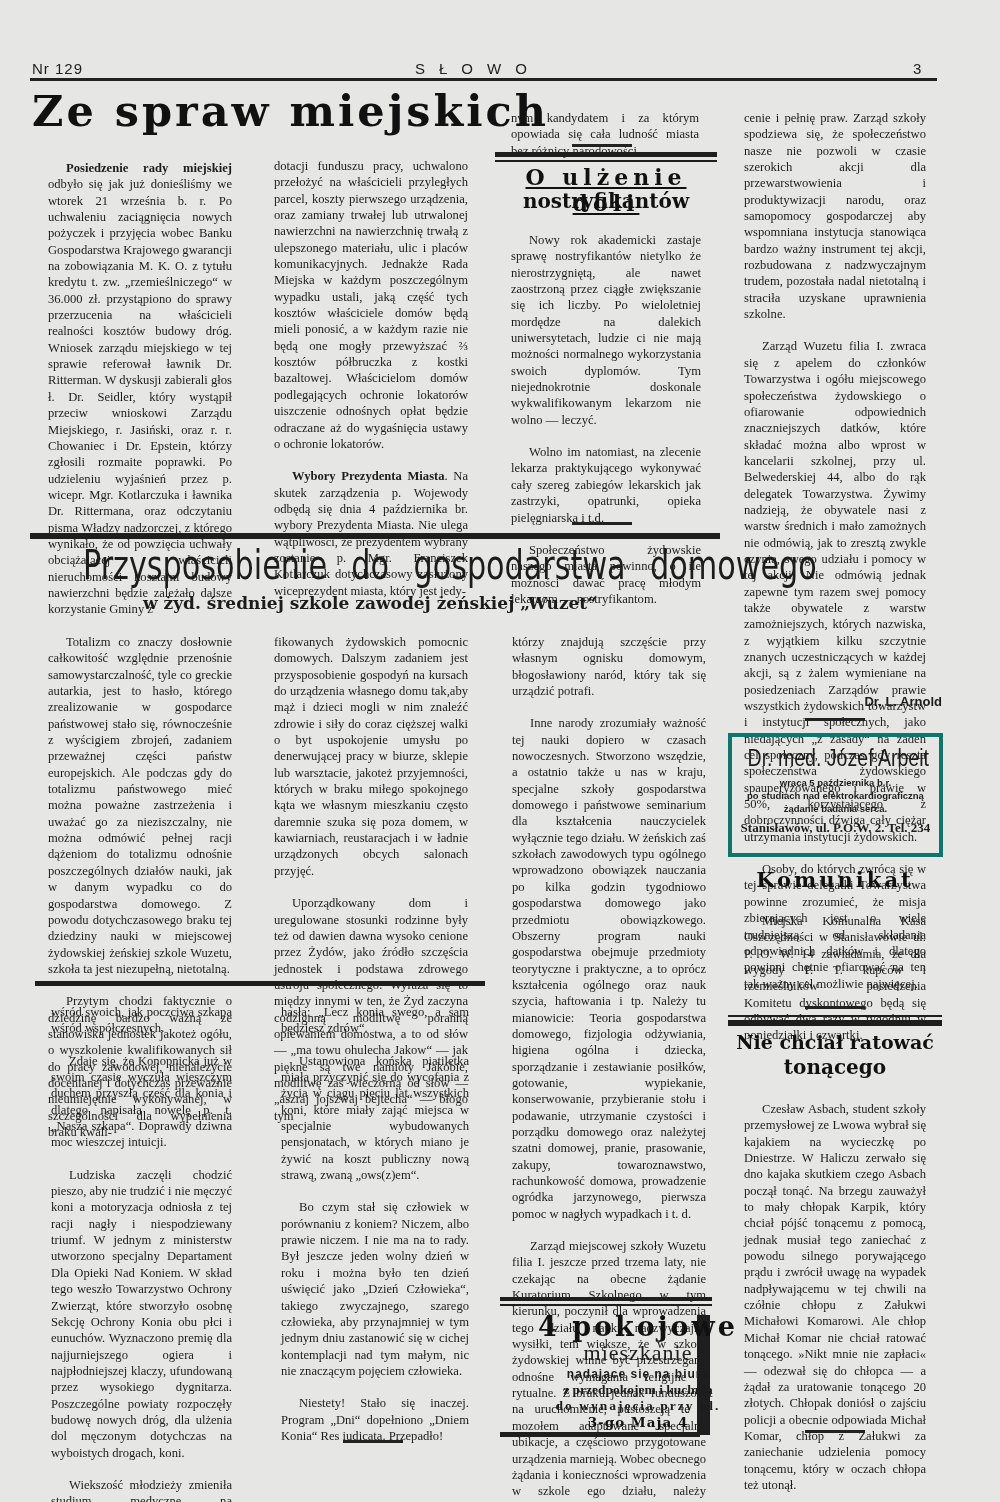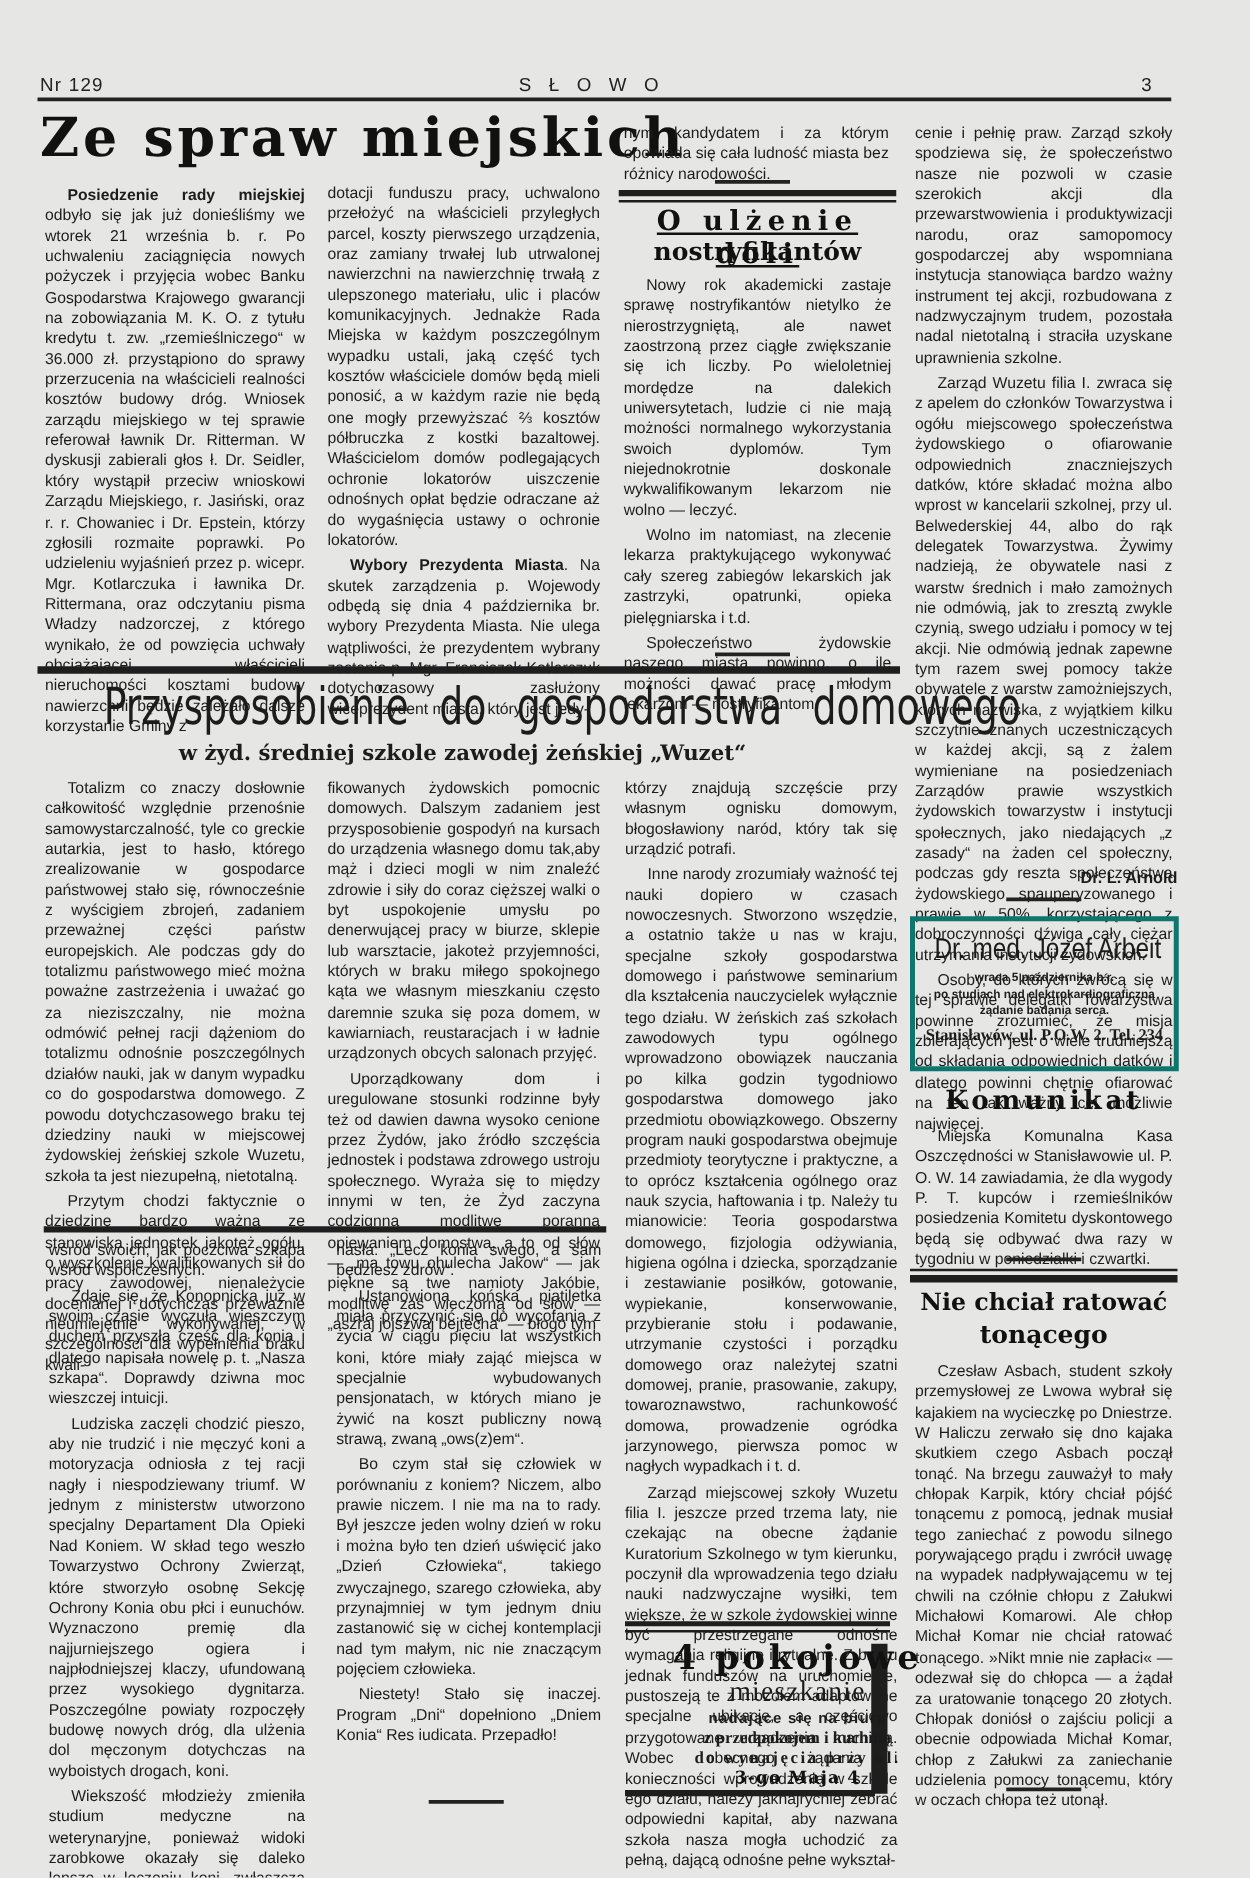--- a/index.html
+++ b/index.html
@@ -2,21 +2,21 @@
 <html><head>
 <meta charset="utf-8">
 <style>
   html,body{margin:0;padding:0;}
   body{width:1000px;height:1502px;background:#e6e6e4;position:relative;overflow:hidden;
        font-family:"Liberation Sans","DejaVu Sans",sans-serif;color:#1c1c1c;}
   .abs{position:absolute;}
   .hdr{top:60px;font-size:15px;letter-spacing:1px;color:#222;}
   .hdr-rule{left:30px;top:78px;width:907px;height:3px;background:#222;}
   .col{position:absolute;font-size:12.6px;line-height:16.35px;text-align:justify;hyphens:none;}
-  .col p{margin:4px;text-indent:0;}
+  .col p{margin:16px;text-indent:0;font-family:Liberation Serif, serif;}
   .col p.ind{text-indent:18px;}
   .bold{font-weight:bold;}
   .h-big{font-family:"DejaVu Serif","Liberation Serif",serif;font-weight:900;color:#111;}
   .thick-rule{position:absolute;background:#1e1e1e;}
   .short-rule{position:absolute;height:3px;background:#222;}
   .center{text-align:center;}
   .box{position:absolute;border:4px solid #0f766e;}
 </style>
 </head>
 <body>

